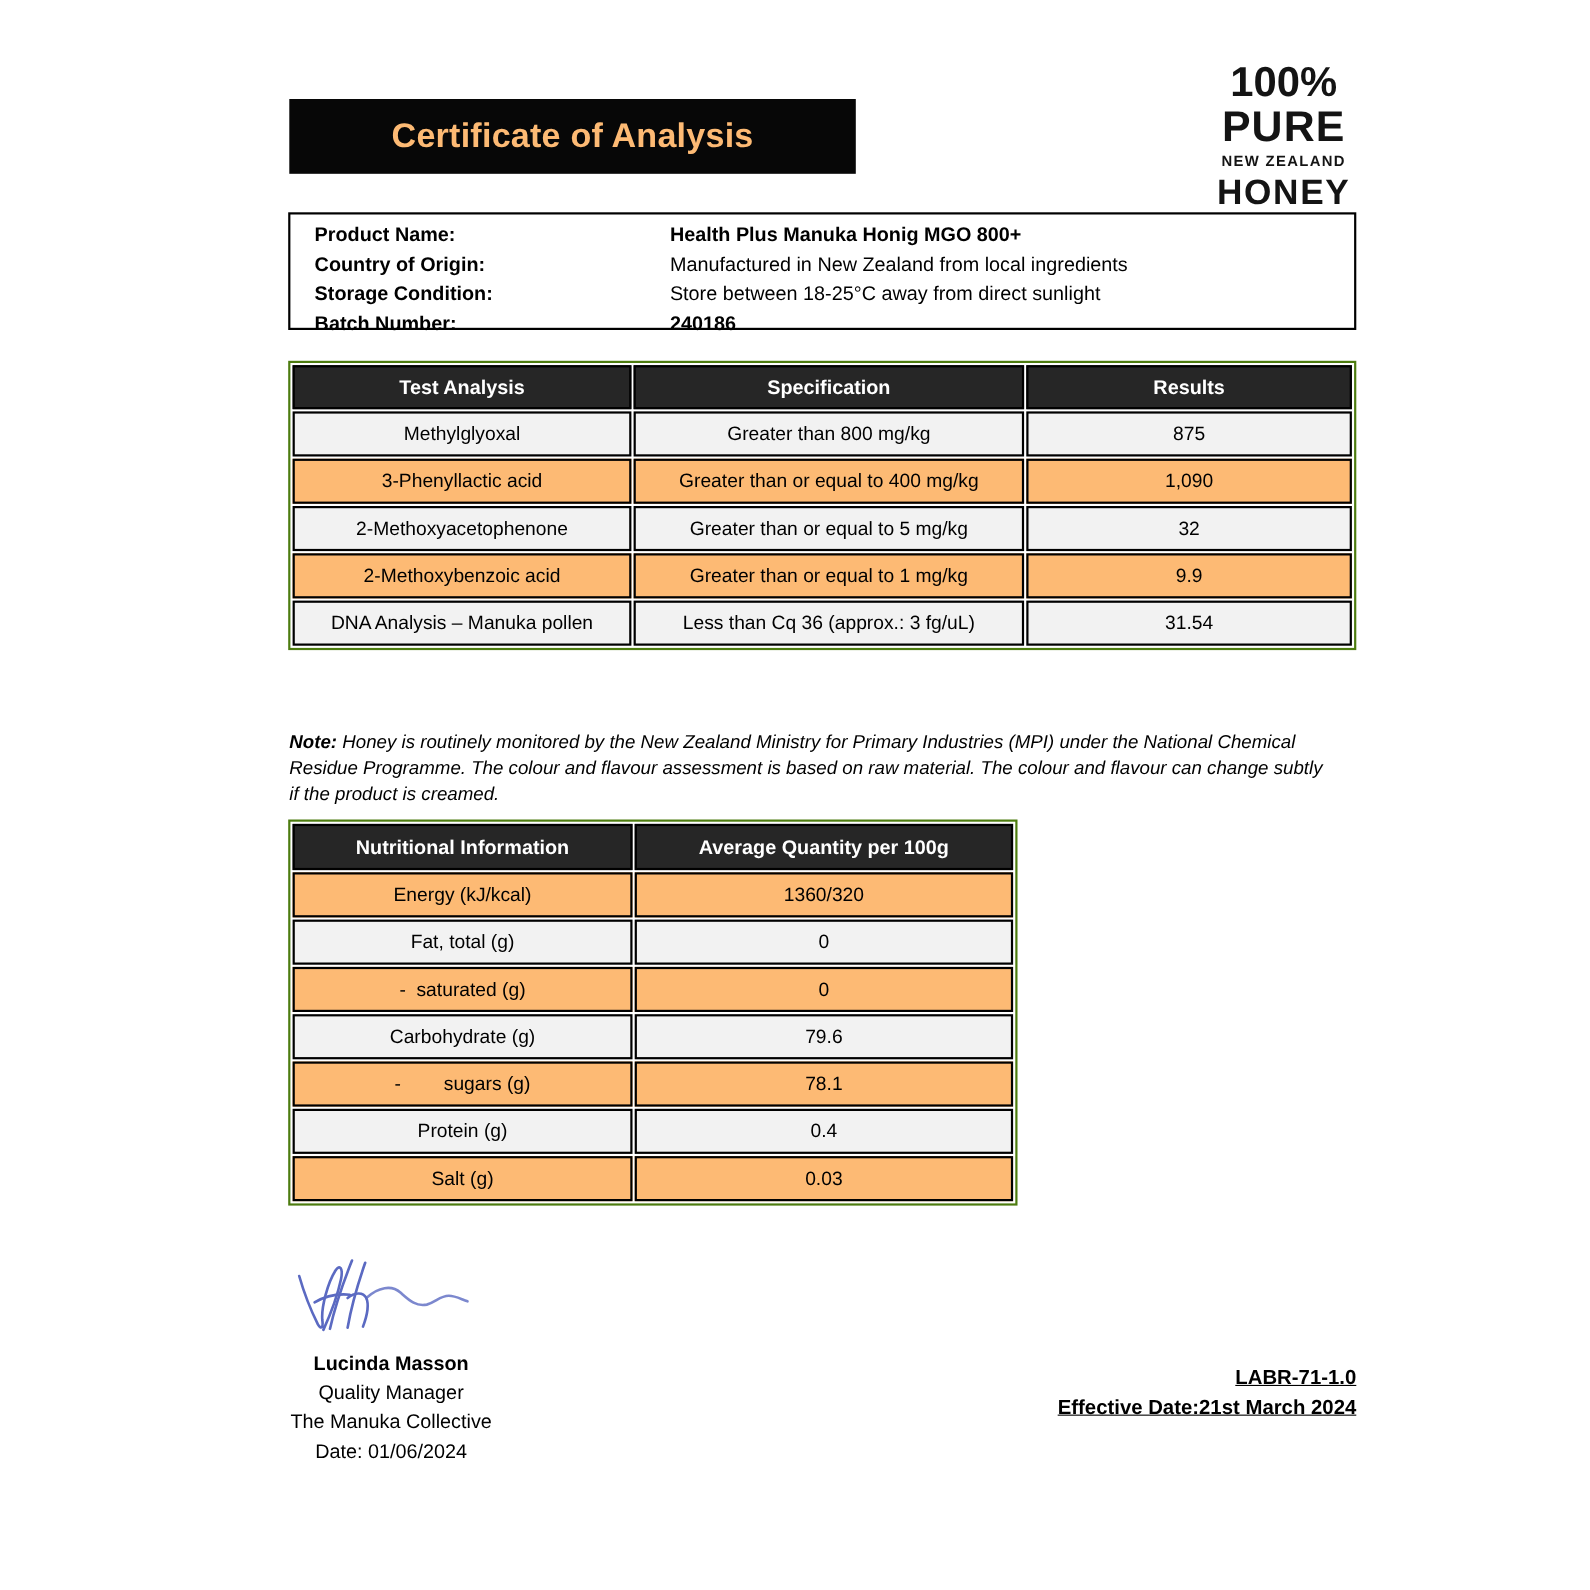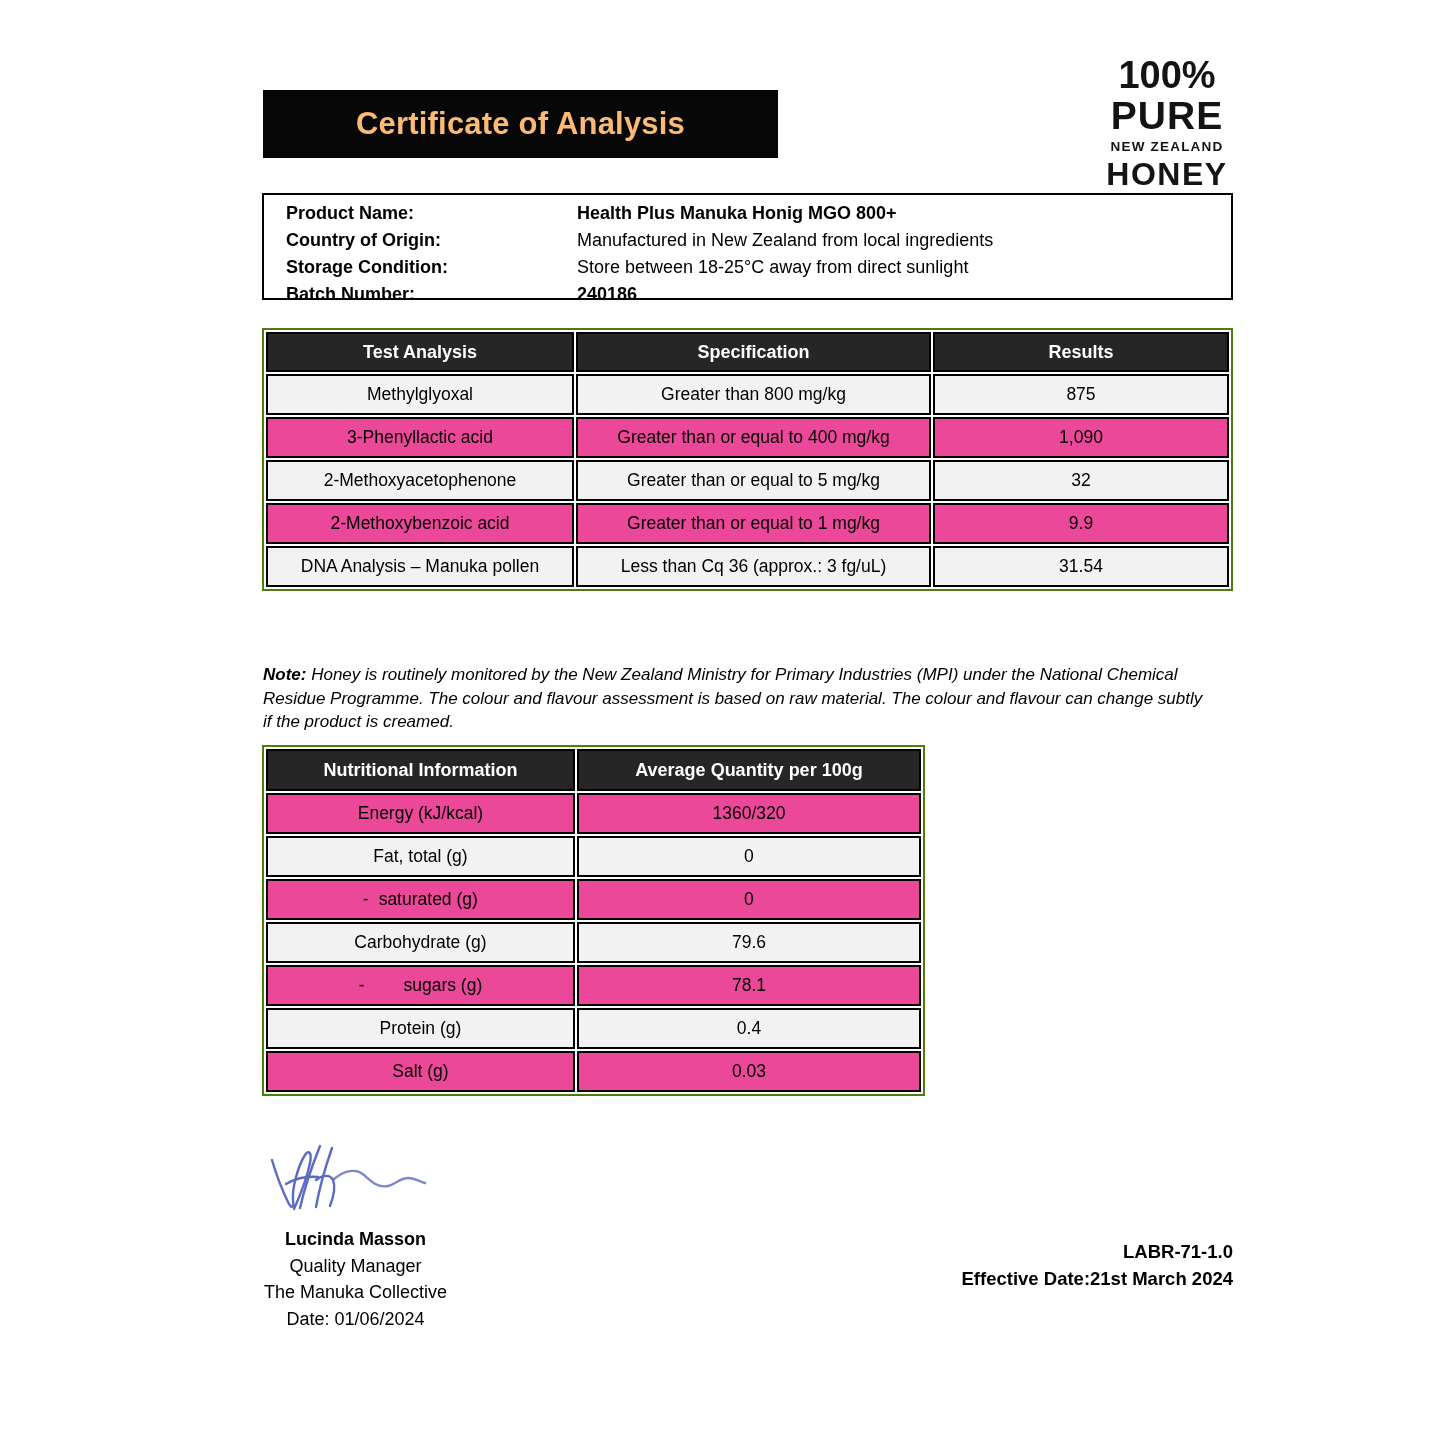--- a/index.html
+++ b/index.html
@@ -27,37 +27,37 @@
   .logo-100   { font-size:38px; letter-spacing:0px; }
   .logo-pure  { font-size:39px; letter-spacing:1px; margin-top:2px; }
   .logo-nz    { font-size:13.5px; letter-spacing:1.2px; margin-top:5px; }
   .logo-honey { font-size:32px; letter-spacing:1.5px; margin-top:4px; }
 
   
   .product-box {
     position:absolute; left:262px; top:193px; width:971px; height:107px;
     border:2px solid #000; padding-top:5px;
   }
-  .product-row { display:flex; height:27px; align-items:center; }
+  .product-row { display:flex; height:27px; align-items:center;gap:32px; }
   .product-label { width:313px; padding-left:22px; font-weight:bold; font-size:18px; }
   .product-value { font-size:18px; }
   .product-value.bold { font-weight:bold; }
 
   
   table.grid {
     border-collapse:separate; border-spacing:2px;
     border:2px solid #4d7c0f; table-layout:fixed; background:#fff;
   }
   table.grid th {
     background:#262626; color:#fff; border:2px solid #000;
     font-weight:bold; font-size:18px; text-align:center;
   }
   table.grid td {
     border:2px solid #000; font-size:17.5px; text-align:center;
-    background:#ec4899;
+    background:#fdba74;
   }
 
   .test-table { position:absolute; left:262px; top:328px; width:971px; }
   .test-table th { height:40px; }
   .test-table td { height:41px; }
   .test-table tbody tr:nth-child(odd) td { background:#f2f2f2; }
 
   .nutrition-table { position:absolute; left:262px; top:745px; width:663px; }
   .nutrition-table th { height:42px; }
   .nutrition-table td { height:41px; }
@@ -73,21 +73,21 @@
   
   .signature { position:absolute; left:264px; top:1136px; }
 
   
   .signer { position:absolute; left:264px; top:1226px; font-size:18px; line-height:26.5px;text-align:center; }
   .signer-name { font-weight:bold; }
 
   
   .footer-right {
     position:absolute; right:212px; top:1238px;
-    text-align:right; font-weight:bold; font-size:18.5px; line-height:27px;
+    text-align:right; font-weight:bold; font-size:18.5px; line-height:27px;text-decoration:underline;
   }
 </style>
 </head>
 <body>
 
 <div class="title-bar">
   <span>Certificate of Analysis</span>
 </div>
 
 <div class="logo">

